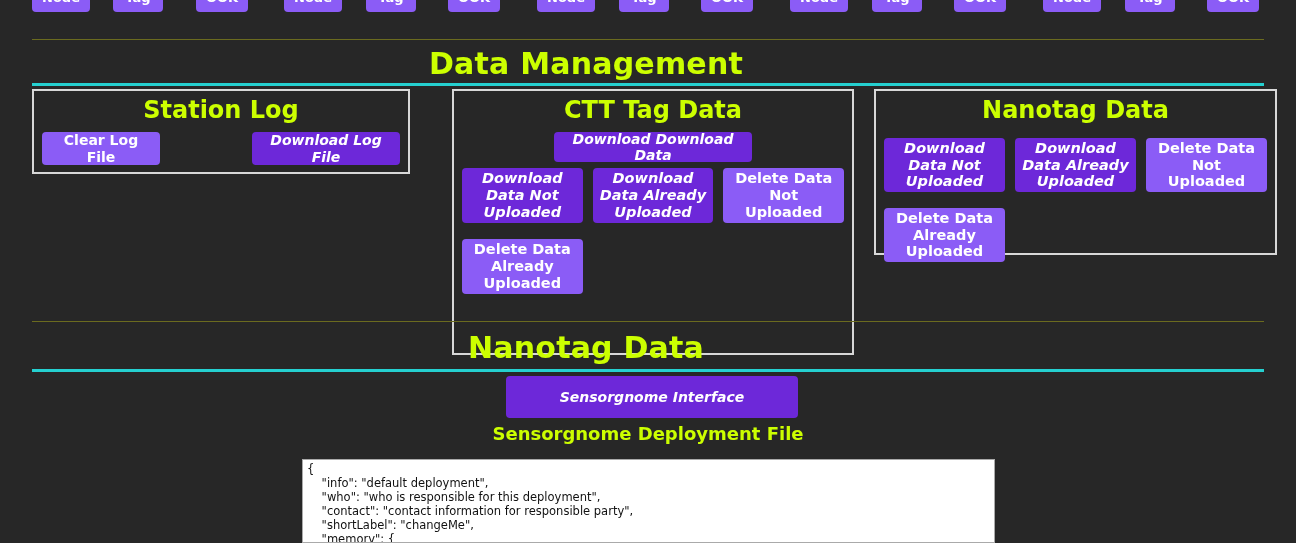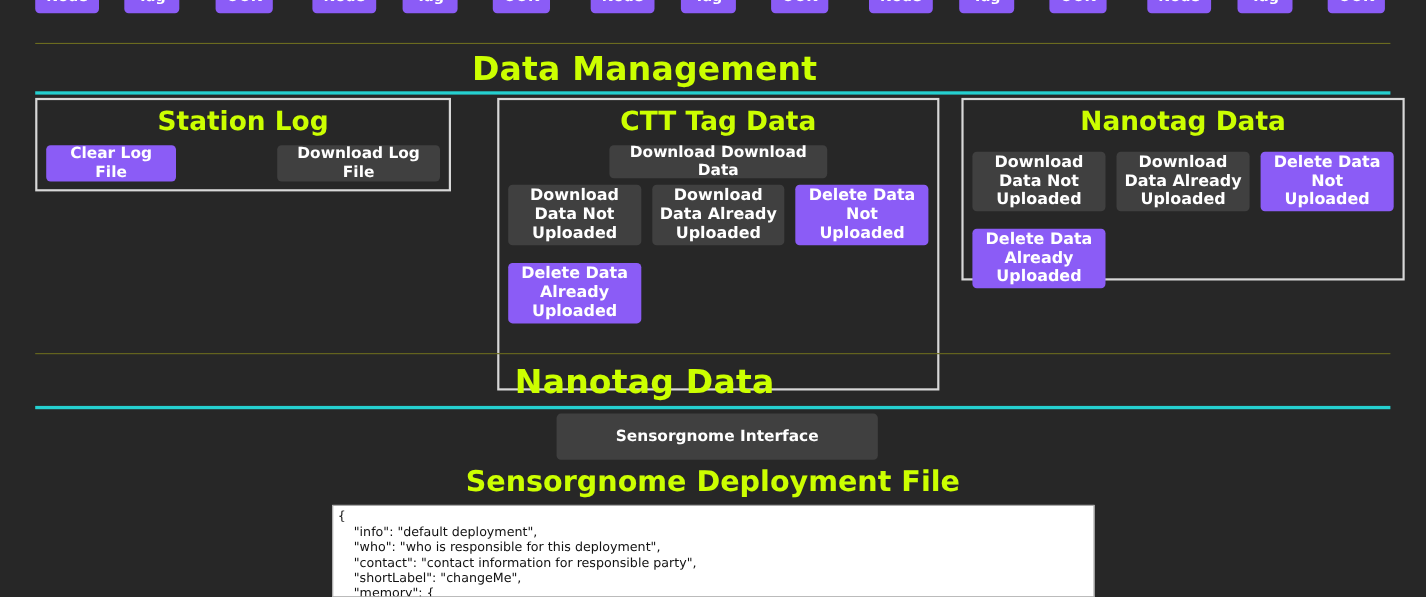--- a/index.html
+++ b/index.html
@@ -27,21 +27,21 @@
     text-align: center;
     cursor: pointer;
     display: flex;
     align-items: center;
     justify-content: center;
     line-height: 1.15;
     box-sizing: border-box;
     padding: 0 6px;
   }
   .btn-red  { background: #8b5cf6; }
-  .btn-blue { background: #404040; }
+  .btn-blue { background: #6d28d9; font-style: italic; }
 
   
   .top-strip {
     position: absolute;
     top: -16px;
     left: 0;
     width: 1296px;
     height: 32px;
     overflow: hidden;
   }
@@ -136,21 +136,21 @@
     height: 42px;
     font-size: 14px;
   }
   #deployment-file-label {
     position: absolute;
     left: 0;
     width: 1296px;
     top: 423px;
     text-align: center;
     color: #ccff00;
-    font-size: 26px;
+    font-size: 18px;
     font-weight: bold;
   }
   #deployment-textarea {
     position: absolute;
     left: 302px;
     top: 459px;
     width: 693px;
     height: 84px;
     background: #ffffff;
     color: #111111;

